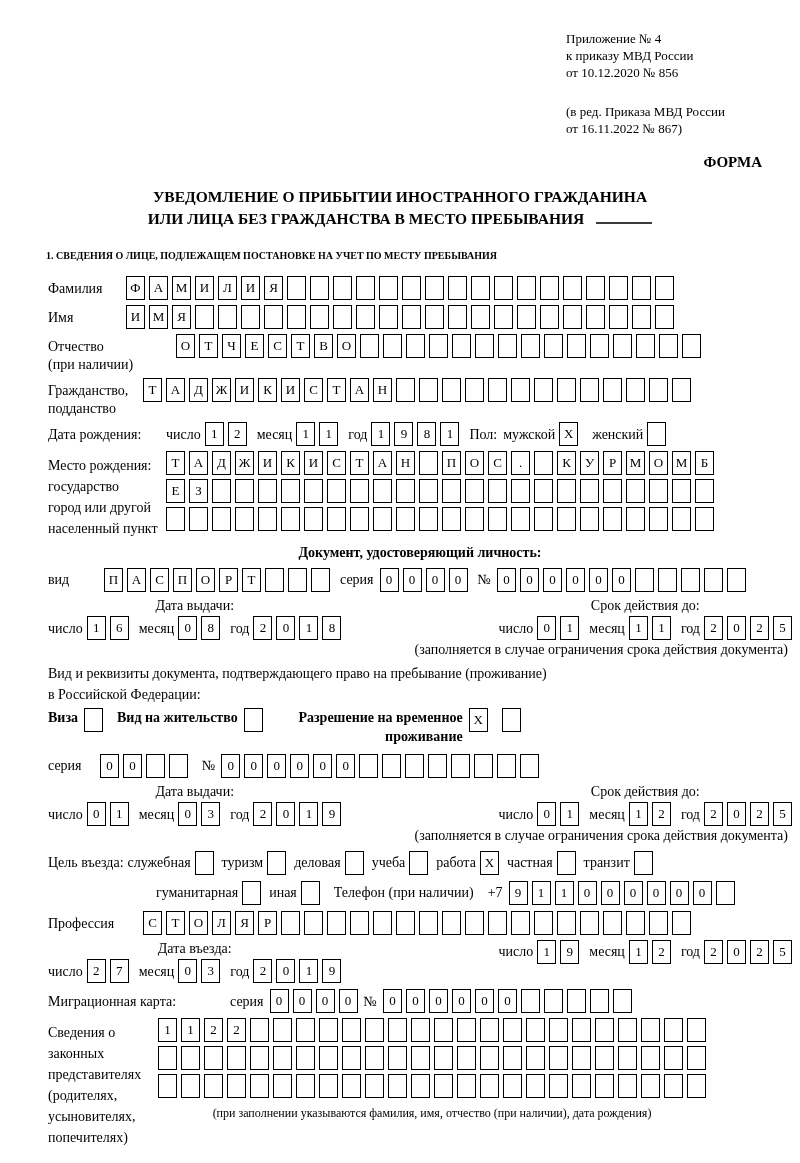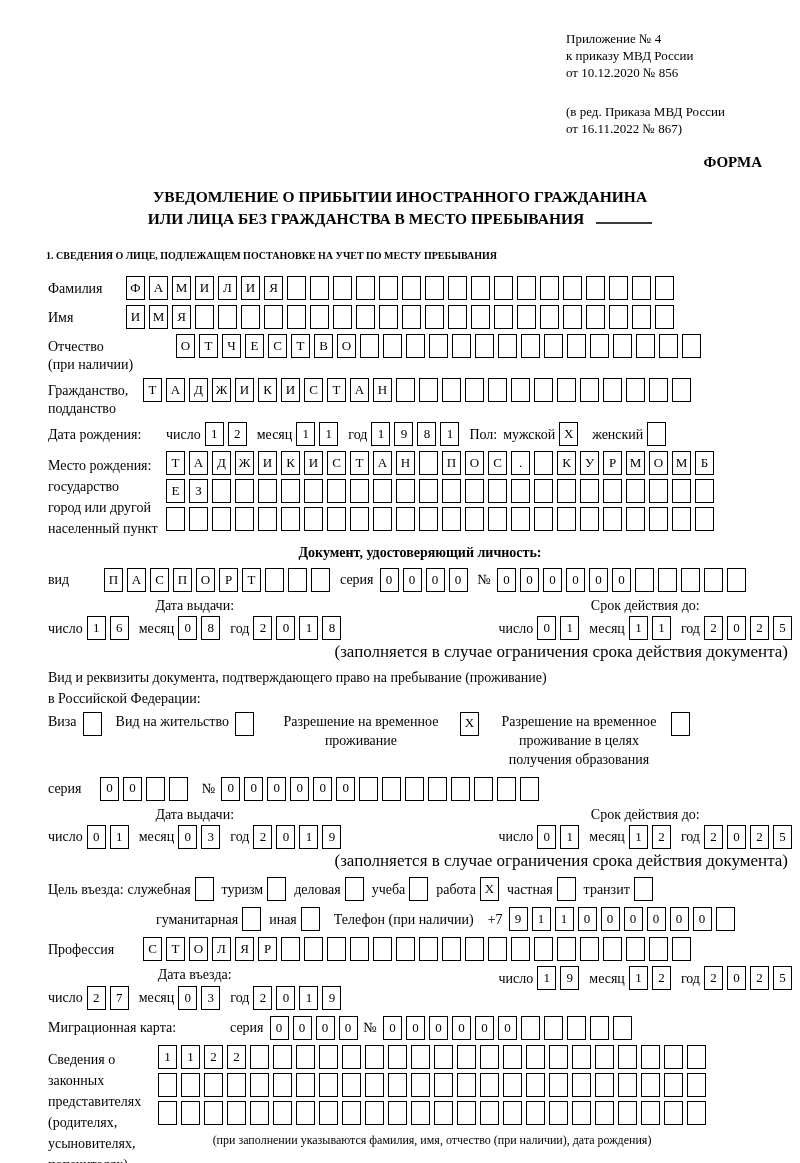--- a/index.html
+++ b/index.html
@@ -21,25 +21,25 @@
   .boxes{display:inline-flex;gap:4px;flex:0 0 auto;}
   .cb{display:inline-flex;align-items:center;justify-content:center;
       width:17px;height:22px;border:1.5px solid #000;font-size:13px;flex:0 0 auto;background:#fff;}
   .stack{display:flex;flex-direction:column;gap:4px;}
   .inline{display:flex;align-items:center;flex-wrap:nowrap;}
   .inline .w{padding:0 4px 0 0;}
   .ml6{margin-left:6px;} .ml10{margin-left:10px;} .ml14{margin-left:14px;}
   .doc-head{text-align:center;font-weight:bold;font-size:14px;margin:4px 0 6px 0;}
   .dates{display:flex;justify-content:space-between;margin:2px 0 0 0;}
   .dg-h{text-align:center;font-size:14px;margin-bottom:2px;}
-  .note{font-size:17px;text-align:right;margin:1px 4px 6px 0;}
+  .note{font-size:14px;text-align:right;margin:1px 4px 6px 0;}
   .txt{margin:2px 0 4px 0;}
   .opts{display:flex;align-items:flex-start;margin:4px 0 8px 0;gap:14px;}
   .opt{display:flex;align-items:flex-start;gap:6px;}
-  .opt .ol{text-align:center;line-height:19px;}
+  .opt .ol{text-align:right;line-height:19px;font-weight:bold;}
   .purp{display:flex;align-items:center;margin-bottom:6px;flex-wrap:nowrap;}
   .purp .pl{margin-right:4px;}
   .purp .gap{width:8px;}
   .rep-note{font-size:12px;text-align:center;margin:4px 0 0 130px;}
 </style>
 </head>
 <body>
 
 <div class="hdr">
   <div>Приложение № 4</div>
@@ -405,21 +405,20 @@
           <span class="cb"></span>
         </span>
     </div>
     <div class="opt">
       <span class="ol" style="width:186px;">Разрешение на временное проживание</span>
       <span class="boxes">
           <span class="cb">X</span>
         </span>
     </div>
     <div class="opt">
-      <span class="ol" style="width:172px;">Разрешение на временное проживание в целях получения образования</span>
       <span class="boxes">
           <span class="cb"></span>
         </span>
     </div>
   </div>
 
   <div class="frow inline" style="align-items:center;">
     <span style="width:52px;">серия</span>
     <span class="boxes">
         <span class="cb">0</span>

